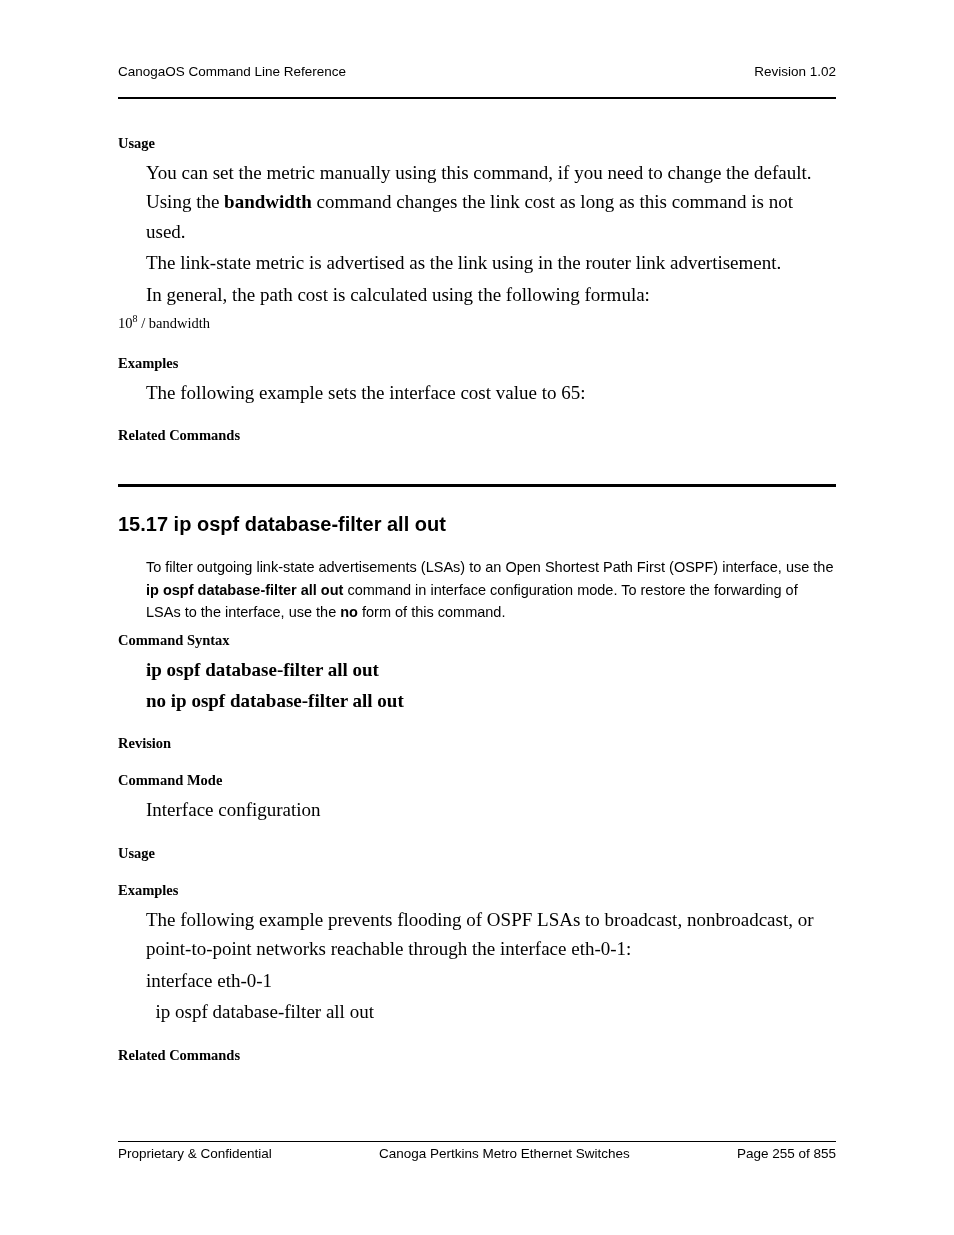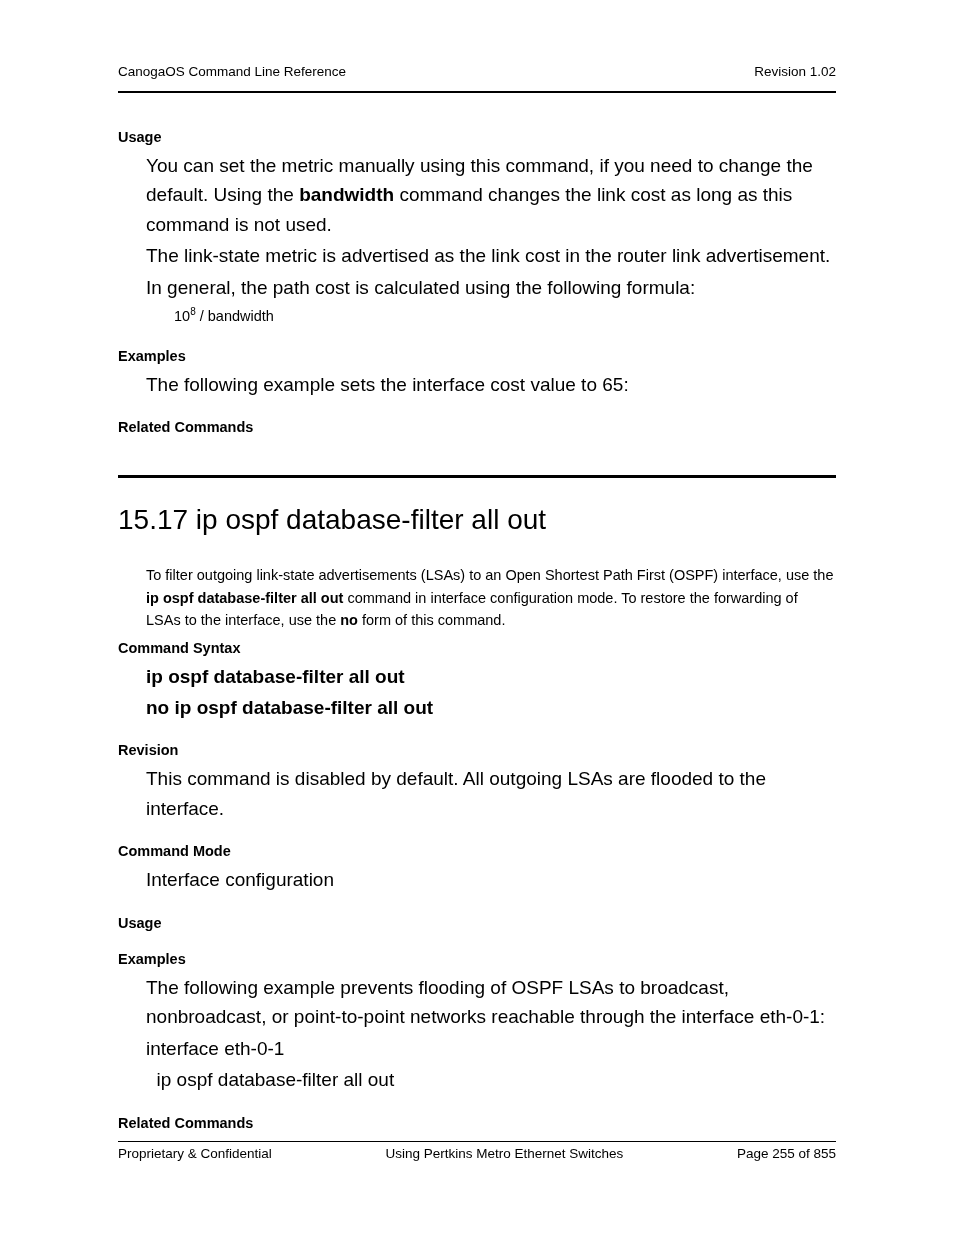--- a/index.html
+++ b/index.html
@@ -9,53 +9,52 @@
     color: #000;
     position: relative;
   }
   .page {
     padding: 64px 118px 0 118px;
   }
   .header-row {
     display: flex;
     justify-content: space-between;
     font-size: 13.5px;
-    padding-bottom: 12px;
+    padding-bottom: 18px;
     border-bottom: 2px solid #000;
     margin-bottom: 36px;
   }
   .section-heading {
     font-size: 14.5px;
     font-weight: bold;
     margin-top: 8px;
     margin-bottom: 6px;
   }
   .body-text {
     font-size: 19px;
     line-height: 1.55;
     margin-left: 28px;
   }
   .body-text p { margin-bottom: 2px; }
   .formula {
-    margin-left: 56px;
     font-size: 14.5px;
     line-height: 1.5;
   }
   .sup { font-size: 10px; vertical-align: super; }
-  .block { margin-bottom: 20px; }
+  .block { margin-bottom: 20px; font-family: Liberation Serif, serif; }
   .hr-thick {
     border: none;
     border-top: 3px solid #000;
     margin-top: 40px;
     margin-bottom: 26px;
   }
   .big-title {
-    font-size: 28px;
-    font-weight: normal;
-    margin-bottom: 28px;
+    font-size: 20px;
+    font-weight: bold;
+    margin-bottom: 20px;
   }
   .intro {
     font-size: 14.5px;
     line-height: 1.55;
     margin-left: 28px;
   }
   .bold { font-weight: bold; }
   .footer {
     position: absolute;
     left: 118px;
@@ -77,21 +76,21 @@
     <span>CanogaOS Command Line Reference</span>
     <span>Revision 1.02</span>
   </div>
 
   <div class="block">
     <div class="section-heading">Usage</div>
     <div class="body-text">
       <p>
         <span>You can set the metric manually using this command, if you need to change the default. Using the </span><span class="bold">bandwidth</span><span> command changes the link cost as long as this command is not used.</span>
       </p>
-      <p>The link-state metric is advertised as the link cost in the router link advertisement.</p>
+      <p>The link-state metric is advertised as the link using in the router link advertisement.</p>
       <p>In general, the path cost is calculated using the following formula:</p>
     </div>
     <div class="formula">
       <span>10</span><span class="sup">8</span><span> / bandwidth</span>
     </div>
   </div>
 
   <div class="block">
     <div class="section-heading">Examples</div>
     <div class="body-text">
@@ -114,23 +113,20 @@
   <div class="block">
     <div class="section-heading">Command Syntax</div>
     <div class="body-text">
       <p class="bold">ip ospf database-filter all out</p>
       <p class="bold">no ip ospf database-filter all out</p>
     </div>
   </div>
 
   <div class="block">
     <div class="section-heading">Revision</div>
-    <div class="body-text">
-      <p>This command is disabled by default. All outgoing LSAs are flooded to the interface.</p>
-    </div>
   </div>
 
   <div class="block">
     <div class="section-heading">Command Mode</div>
     <div class="body-text">
       <p>Interface configuration</p>
     </div>
   </div>
 
   <div class="block">
@@ -147,15 +143,15 @@
   </div>
 
   <div class="block">
     <div class="section-heading">Related Commands</div>
   </div>
 
 </div>
 
 <div class="footer">
   <span>Proprietary &amp; Confidential</span>
-  <span>Using Pertkins Metro Ethernet Switches</span>
+  <span>Canoga Pertkins Metro Ethernet Switches</span>
   <span>Page 255 of 855</span>
 </div>
 
 </body></html>

